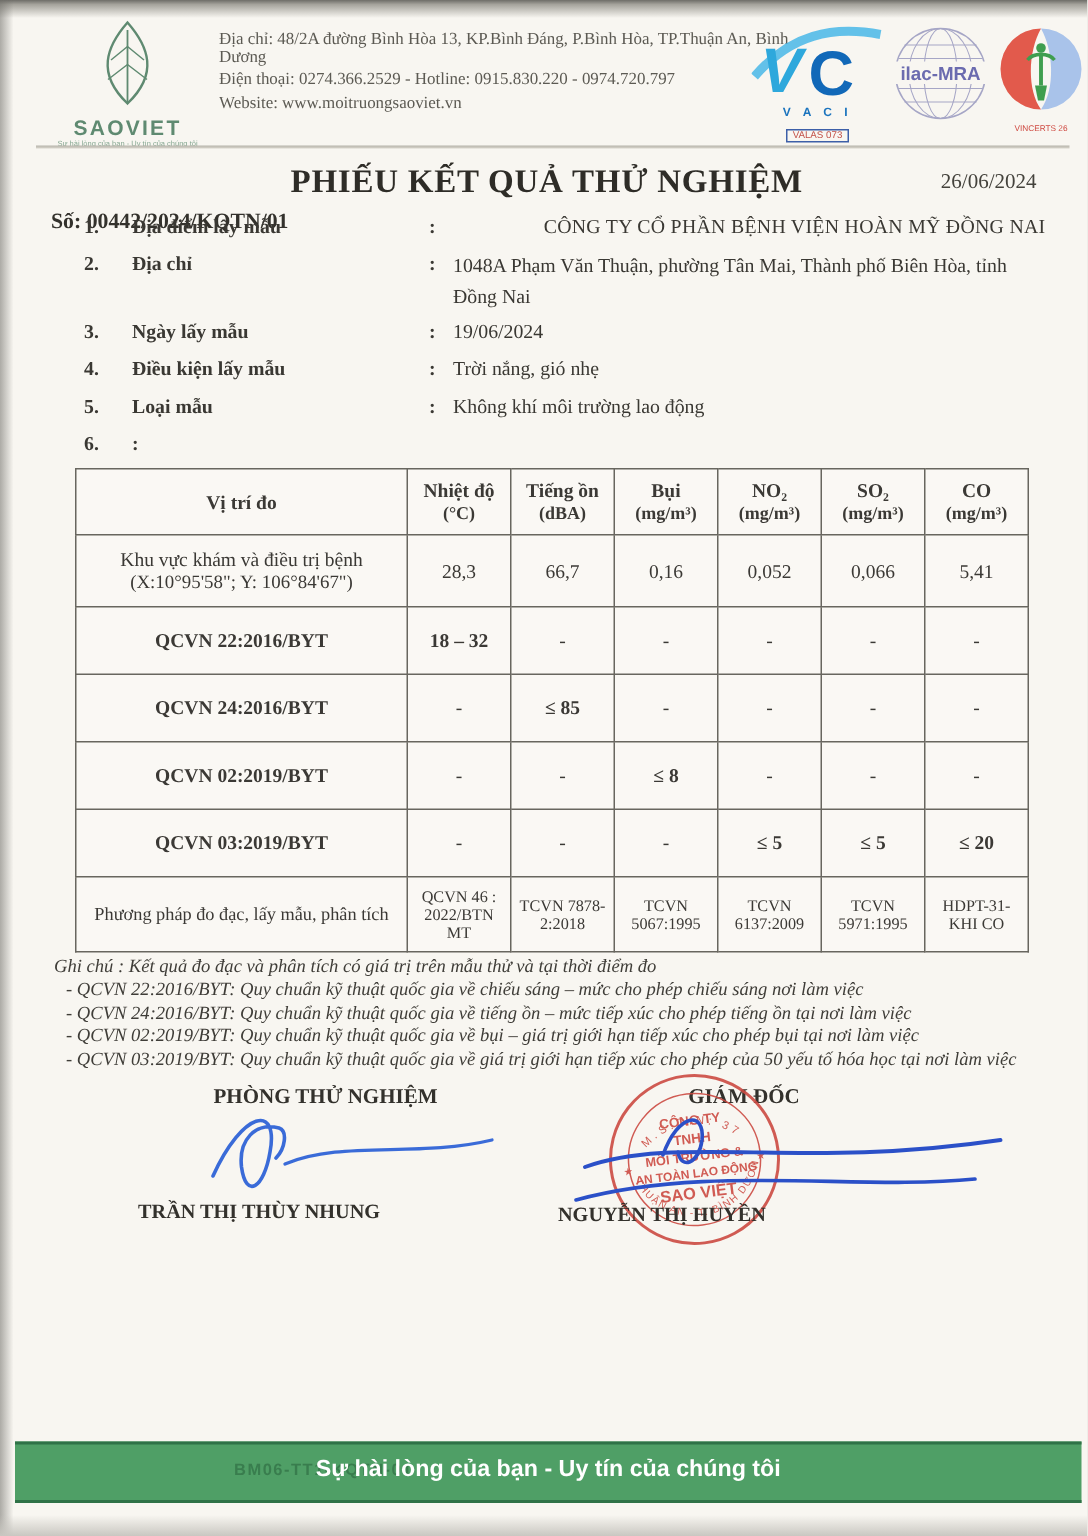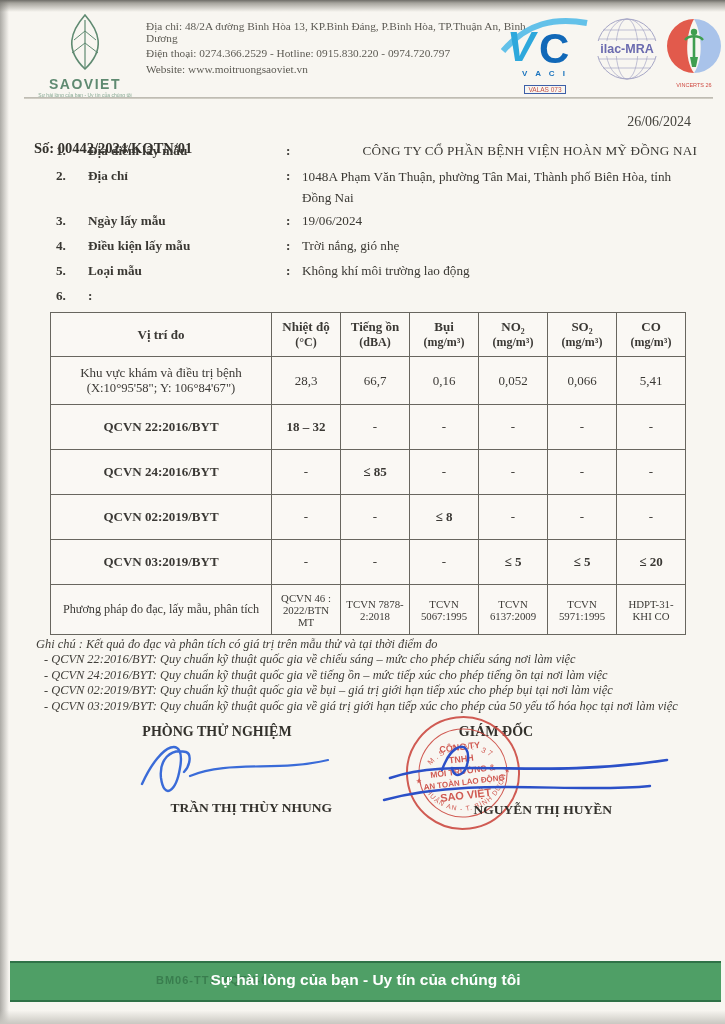--- a/index.html
+++ b/index.html
@@ -67,21 +67,21 @@
   tr.r-method td{height:50px;font-size:10.8px;}
   .loc2{font-size:12.6px;}
 
   
   .notes{position:absolute;top:637px;left:36px;right:22px;font-style:italic;
     font-size:12.4px;line-height:15.4px;color:#3f3d38;}
   .notes .n-item{padding-left:10px;text-indent:-2px;}
 
   
   .sig-title{position:absolute;font-weight:bold;font-size:14px;color:#33312c;text-align:center;}
-  .sig-name{position:absolute;font-weight:bold;font-size:13.5px;color:#33312c;text-align:right;}
+  .sig-name{position:absolute;font-weight:bold;font-size:13.5px;color:#33312c;text-align:left;}
   .sig-left-title{top:724px;left:112px;width:210px;}
   .sig-left-name{top:800px;left:92px;width:240px;}
   .sig-right-title{top:724px;left:406px;width:180px;}
   .sig-right-name{top:802px;left:372px;width:240px;}
   .stamp{position:absolute;top:708px;left:398px;width:130px;height:130px;opacity:.9;}
   .sig-ink{position:absolute;}
 
   
   .banner{position:absolute;top:961px;left:10px;right:4px;height:41px;background:#4f9f66;
     border-top:2.5px solid #2f7247;border-bottom:2.5px solid #2f7247;}
@@ -146,20 +146,21 @@
         </svg>
         <div class="vin-label">VINCERTS 26</div>
       </div>
     </div>
   </div>
 
   <div class="rule"></div>
 
   <div class="title-row">
     <div class="doc-no">Số: 00442/2024/KQTN/01</div>
+    <div class="doc-title">PHIẾU KẾT QUẢ THỬ NGHIỆM</div>
     <div class="doc-date">26/06/2024</div>
   </div>
 
   <div class="info">
     <div class="info-row">
       <span class="info-no">1.</span>
       <span class="info-label">Địa điểm lấy mẫu</span>
       <span class="info-colon">:</span>
       <span class="info-value uppercase">CÔNG TY CỔ PHẦN BỆNH VIỆN HOÀN MỸ ĐỒNG NAI</span>
     </div>

